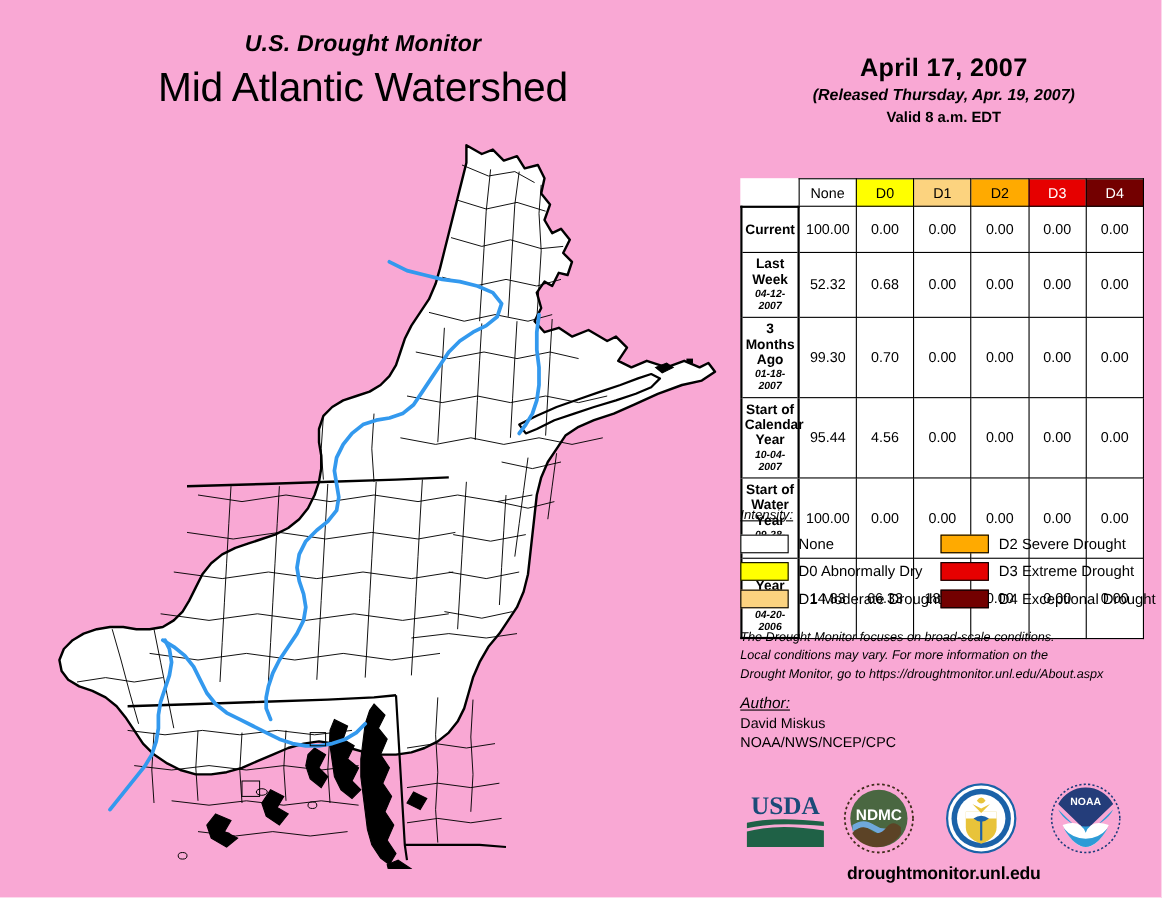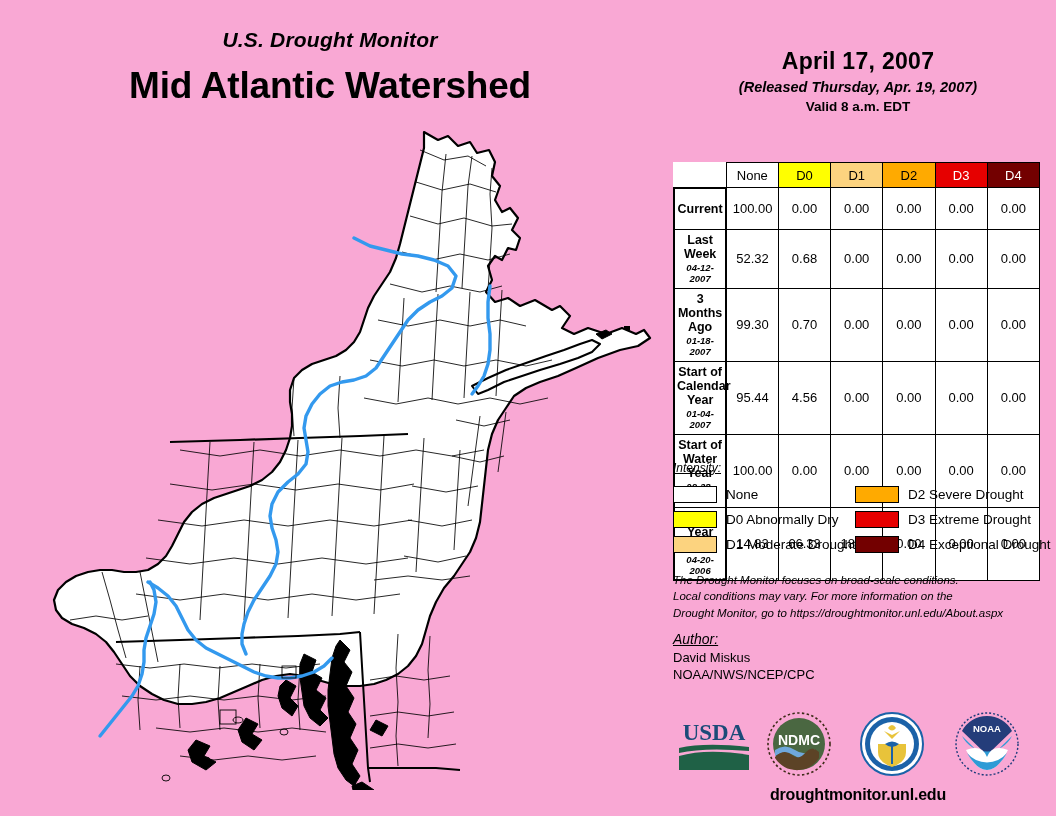--- a/index.html
+++ b/index.html
@@ -27,23 +27,23 @@
   }
   #title-sub {
     font-size: 21px;
     font-weight: bold;
     font-style: italic;
     letter-spacing: 0.2px;
     line-height: 1.1;
   }
   #title-main {
     font-size: 37px;
-    font-weight: bold;
+    font-weight: normal;
     line-height: 1.15;
-    margin-top: 14px;
+    margin-top: 8px;
     letter-spacing: -0.2px;
   }
 
   
   #map-wrap {
     position: absolute;
     left: 40px; top: 120px;
     width: 620px; height: 670px;
   }
   #map-svg { display: block; width: 620px; height: 670px; }
@@ -413,21 +413,21 @@
             <tr>
               <td class="rowlabel">3 Months Ago<span class="sub">01-18-2007</span></td>
               <td class="val">99.30</td>
               <td class="val">0.70</td>
               <td class="val">0.00</td>
               <td class="val">0.00</td>
               <td class="val">0.00</td>
               <td class="val">0.00</td>
             </tr>
             <tr>
-              <td class="rowlabel">Start of<br>Calendar Year<span class="sub">01-04-2007</span></td>
+              <td class="rowlabel">Start of<br>Calendar Year<span class="sub">10-04-2007</span></td>
               <td class="val">95.44</td>
               <td class="val">4.56</td>
               <td class="val">0.00</td>
               <td class="val">0.00</td>
               <td class="val">0.00</td>
               <td class="val">0.00</td>
             </tr>
             <tr>
               <td class="rowlabel">Start of<br>Water Year<span class="sub">09-28-2006</span></td>
               <td class="val">100.00</td>

